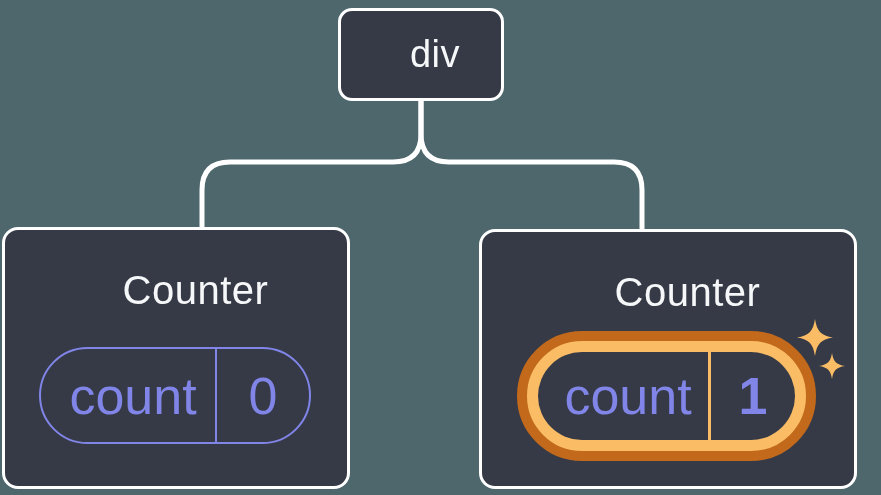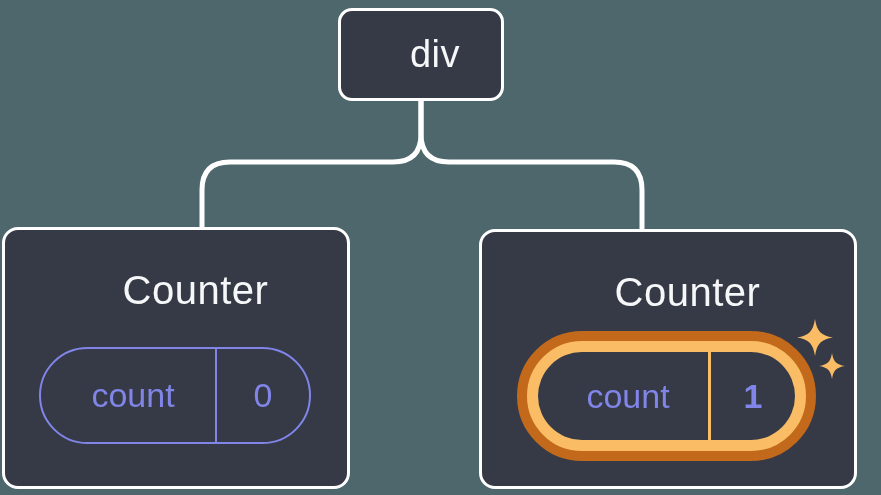--- a/index.html
+++ b/index.html
@@ -55,21 +55,21 @@
   .pill .key {
     flex: 1 1 auto;
     display: flex; align-items: center; justify-content: center;
     border-right: 2px solid #8185E8;
     padding-left: 10px;
   }
   .pill .val {
     width: 92px; flex: 0 0 auto;
     display: flex; align-items: center; justify-content: center;
   }
-  .pill-text { color: #8185E8; font-size: 34px; font-weight: 400; }
+  .pill-text { color: #8185E8; font-size: 52px; font-weight: 400; }
 
   
   .ring {
     position: absolute;
     left: 35px; top: 99px; width: 299px; height: 130px;
     box-sizing: border-box;
     border: 10px solid #C2691C;
     background: #FABD66;
     border-radius: 999px;
     padding: 11px;

